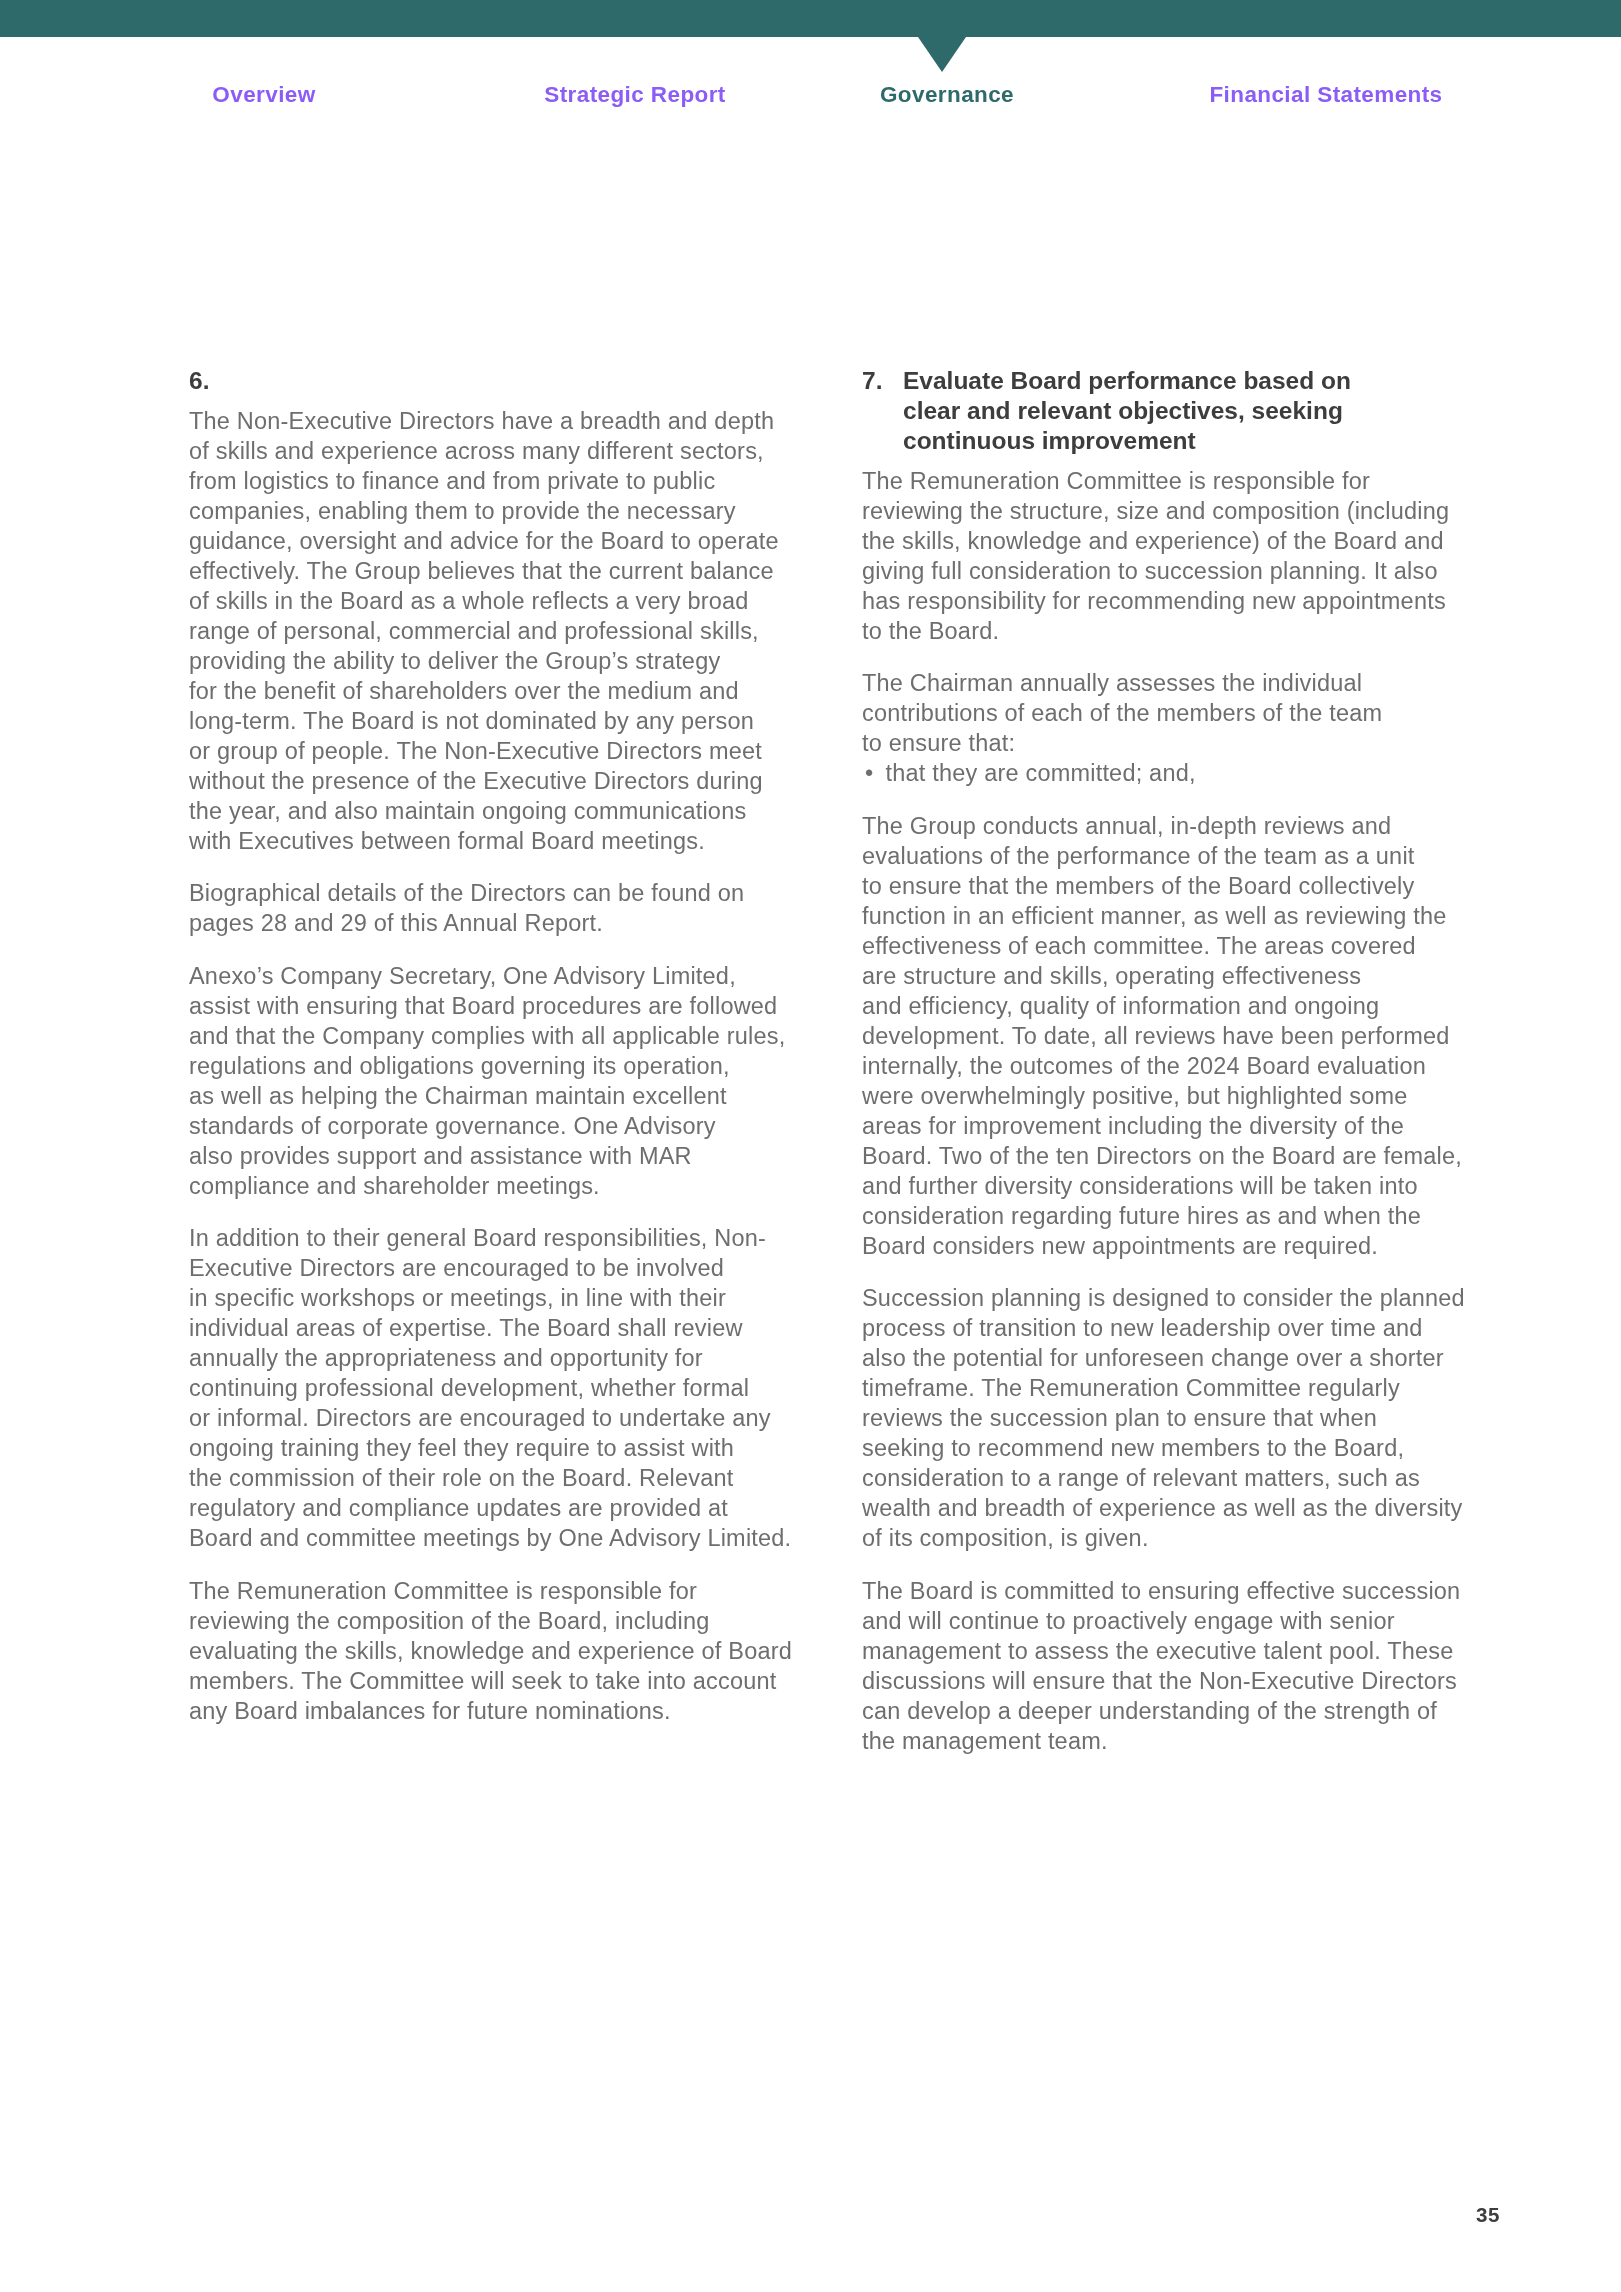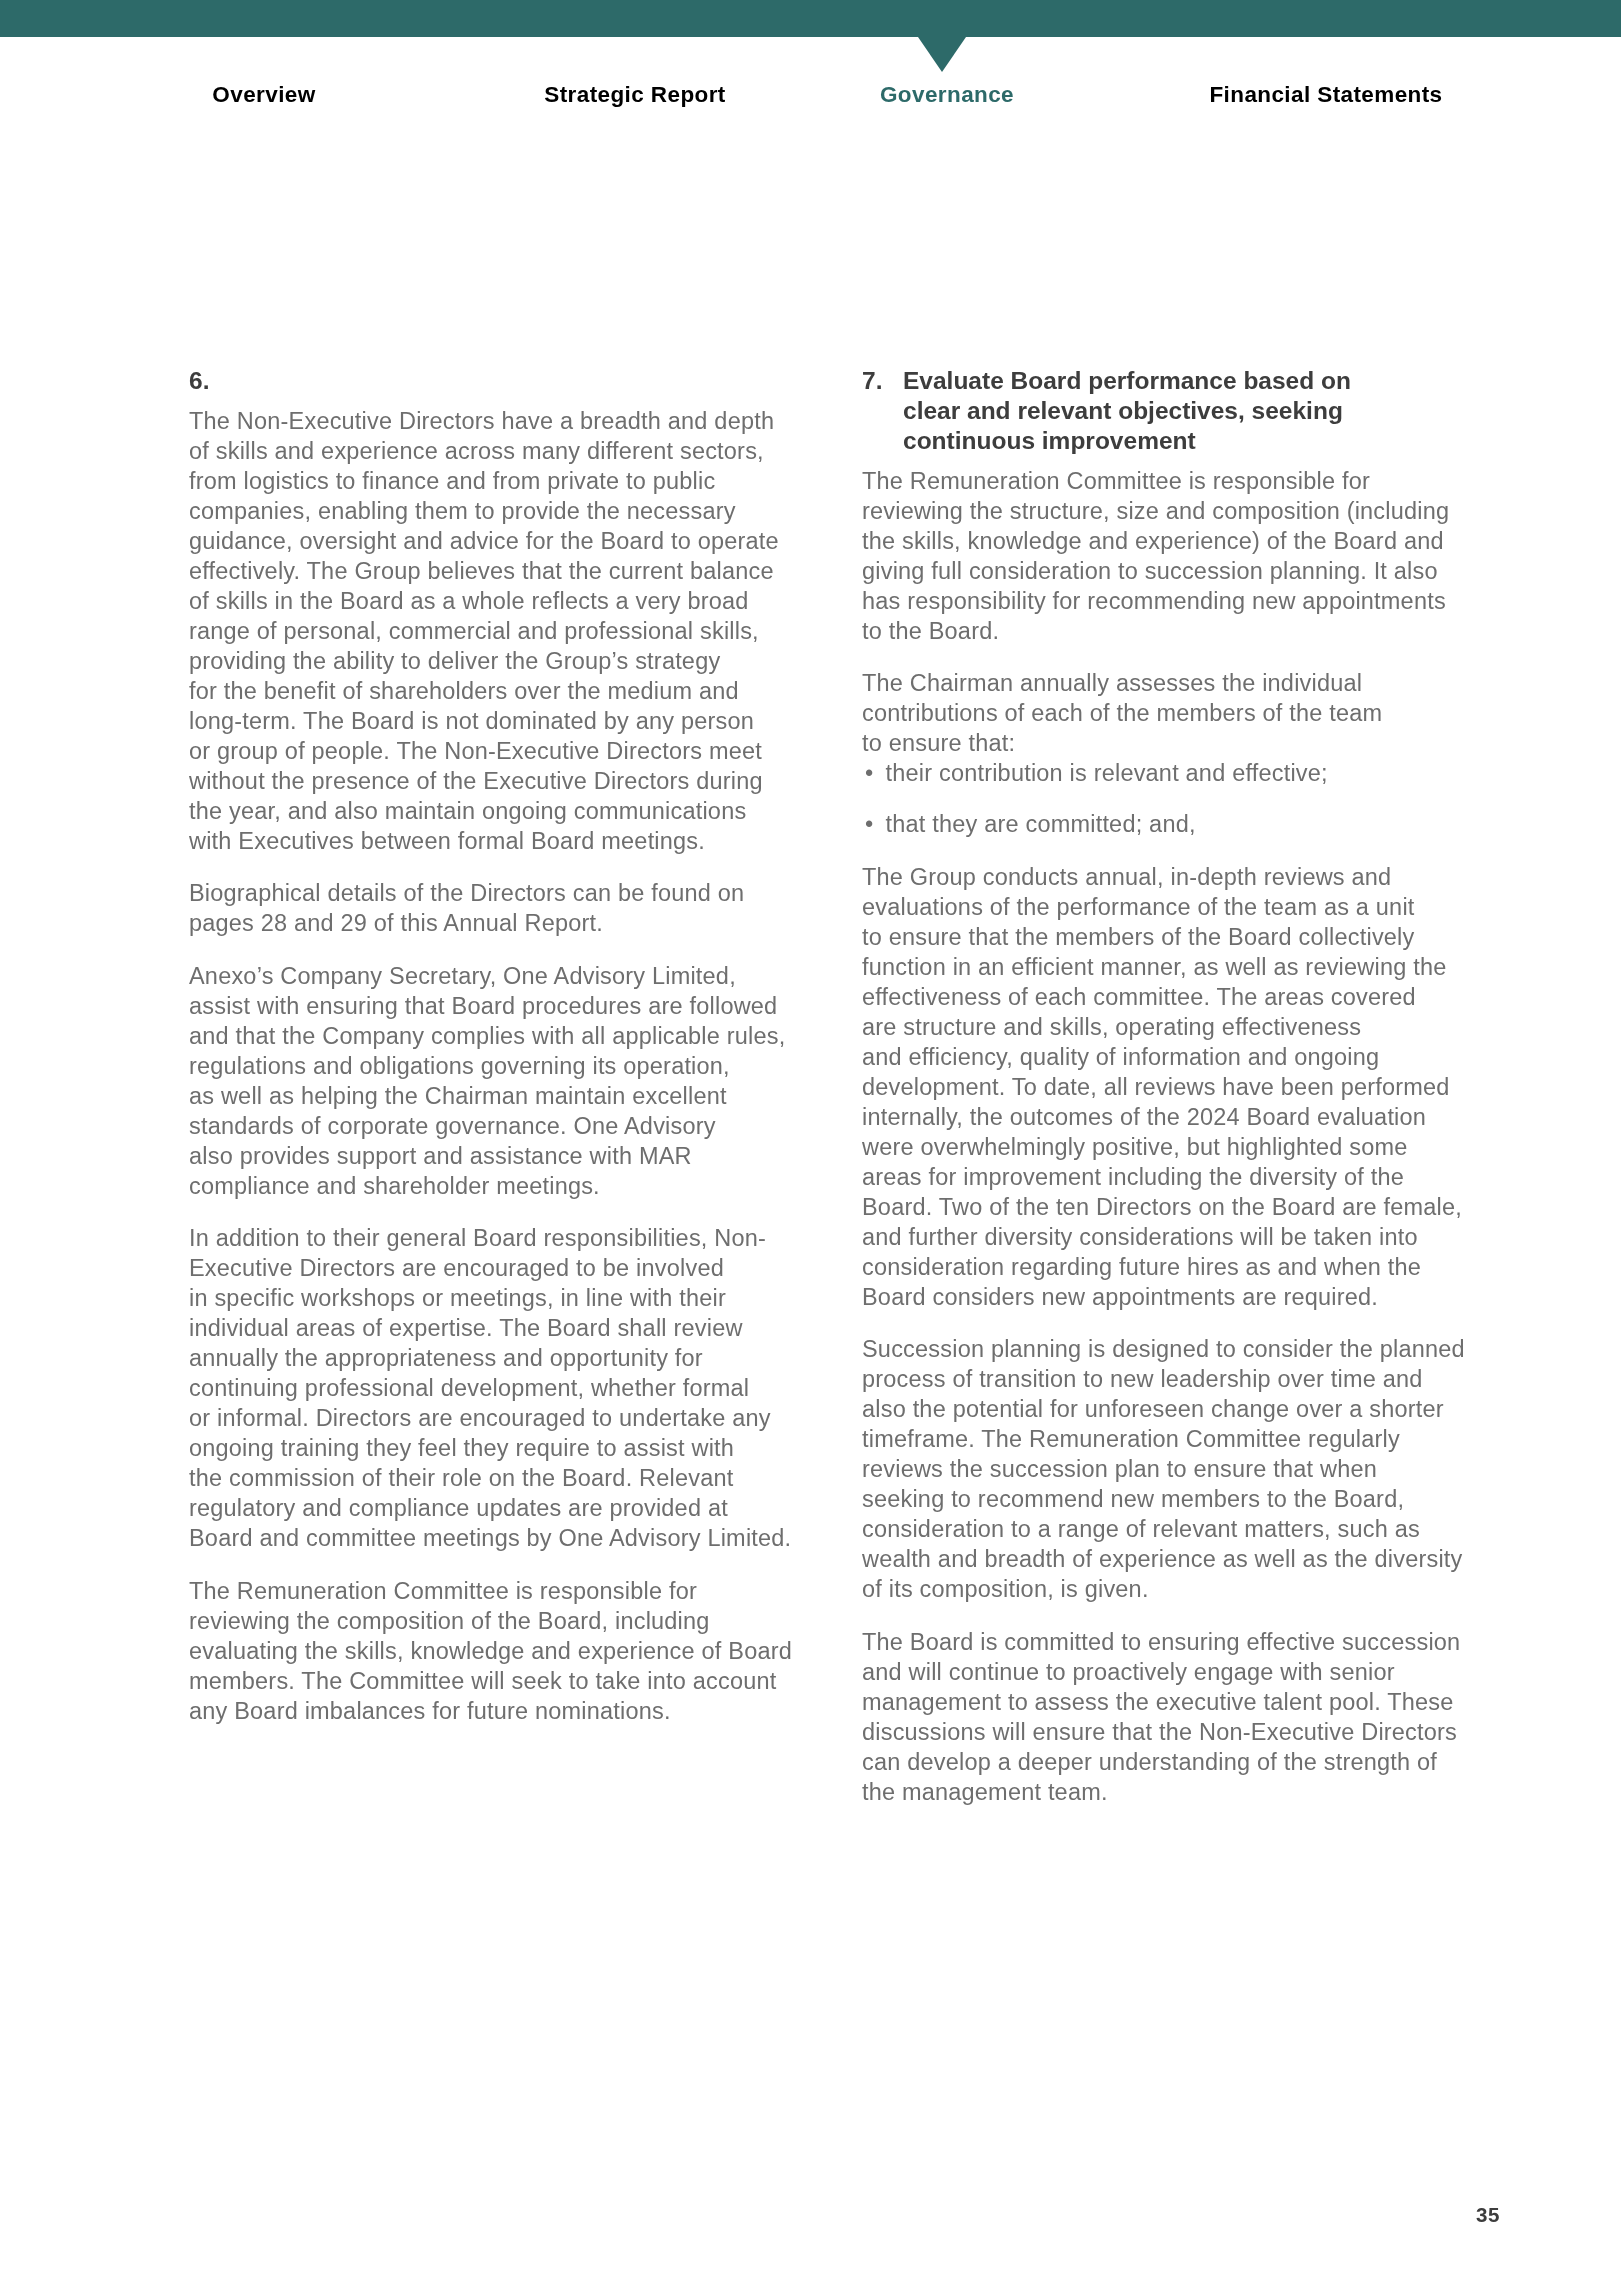--- a/index.html
+++ b/index.html
@@ -15,21 +15,21 @@
   .notch {
     position:absolute; top:37px; left:942px; transform:translateX(-50%);
     width:0; height:0;
     border-left:24.5px solid transparent;
     border-right:24.5px solid transparent;
     border-top:35px solid #2d6a69;
   }
   .nav-tab {
     position:absolute; top:82px; transform:translateX(-50%);
     font-size:22.5px; font-weight:bold; letter-spacing:0.4px;
-    color:#000000; white-space:nowrap; cursor:pointer;
+    color:#8b5cf6; white-space:nowrap; cursor:pointer;
   }
   .nav-tab.active { color:#2d6a69; }
   .nav-0 { left:264px; }
   .nav-1 { left:635px; }
   .nav-2 { left:947px; }
   .nav-3 { left:1326px; }
 
   .columns {
     position:absolute; left:189px; top:366px;
     display:flex; gap:46px;
@@ -139,21 +139,20 @@
           <div class="para">The Remuneration Committee is responsible for
 reviewing the structure, size and composition (including
 the skills, knowledge and experience) of the Board and
 giving full consideration to succession planning. It also
 has responsibility for recommending new appointments
 to the Board.</div>
           <div class="para">The Chairman annually assesses the individual
 contributions of each of the members of the team
 to ensure that:</div>
           <ul class="bullets">
-            <li>their contribution is relevant and effective;</li>
             <li>that they are committed; and,</li>
           </ul>
           <div class="para">The Group conducts annual, in-depth reviews and
 evaluations of the performance of the team as a unit
 to ensure that the members of the Board collectively
 function in an efficient manner, as well as reviewing the
 effectiveness of each committee. The areas covered
 are structure and skills, operating effectiveness
 and efficiency, quality of information and ongoing
 development. To date, all reviews have been performed

